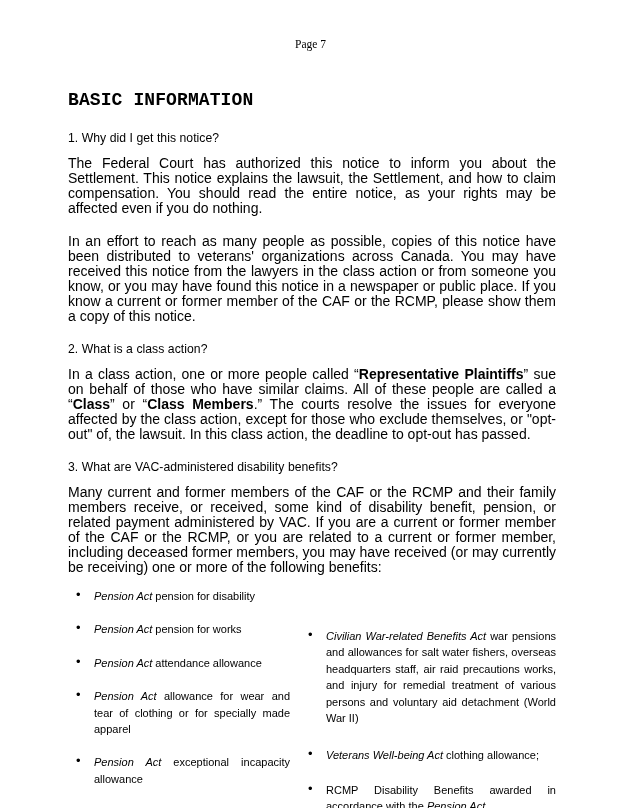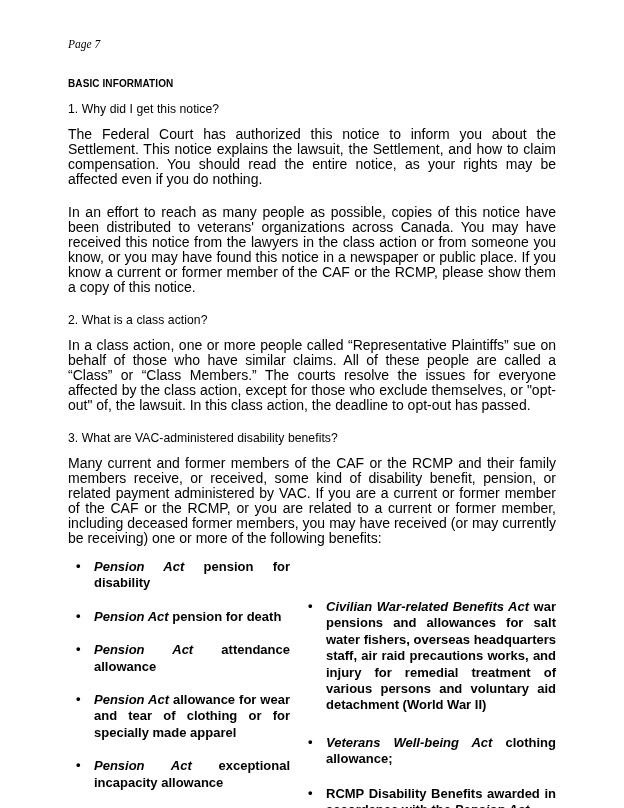--- a/index.html
+++ b/index.html
@@ -16,32 +16,32 @@
     overflow: hidden;
   }
   .page {
     width: 624px;
     height: 808px;
     box-sizing: border-box;
     padding: 38px 68px 0 68px;
     position: relative;
   }
   .page-header {
-    text-align: left;
+    text-align: center;
     font-size: 11.5px;
     font-family: "Liberation Serif", serif;
-    margin-bottom: 28px;
+    margin-bottom: 40px;
     padding-right: 3px;
-    font-style: italic;
   }
   .section-heading {
-    font-size: 10px;
+    font-size: 18px;
     font-weight: bold;
-    margin: 0 0 13px 0;
+    margin: 0 0 21px 0;
     letter-spacing: 0.1px;
+    font-family: Liberation Mono, monospace;
   }
   .q-heading {
     font-size: 12.2px;
     font-weight: normal;
     margin: 0 0 11px 0;
     letter-spacing: 0.05px;
   }
   p.body-text {
     font-size: 14px;
     line-height: 15px;
@@ -65,37 +65,36 @@
     box-sizing: border-box;
   }
   ul.bullets {
     list-style: none;
     margin: 0;
     padding: 0;
   }
   ul.bullets li {
     position: relative;
     padding-left: 26px;
-    font-size: 13px;
+    font-size: 11px;
     line-height: 16.4px;
     margin-bottom: 17px;
     text-align: justify;
-    font-weight: bold;
   }
   ul.bullets li:before {
     content: "\2022";
     position: absolute;
     left: 8px;
     top: -1px;
     font-size: 13px;
     line-height: 16.4px;
   }
   ul.bullets li .t { display: inline; }
   .ital { font-style: italic; }
-  .bold { font-weight: normal; }
+  .bold { font-weight: bold; }
   .col-right ul.bullets li { margin-bottom: 18px; }
   .col-right ul.bullets li:first-child { margin-bottom: 21px; margin-top: 40px; }
 </style>
 </head>
 <body>
 
 <div class="page">
 
   <div class="page-header">Page 7</div>
 
@@ -116,21 +115,21 @@
   <div class="spacer-sm"></div>
 
   <div class="q-heading">3. What are VAC-administered disability benefits?</div>
 
   <p class="body-text">Many current and former members of the CAF or the RCMP and their family members receive, or received, some kind of disability benefit, pension, or related payment administered by VAC. If you are a current or former member of the CAF or the RCMP, or you are related to a current or former member, including deceased former members, you may have received (or may currently be receiving) one or more of the following benefits:</p>
 
   <div class="bullet-columns">
     <div class="col-left">
       <ul class="bullets">
         <li><span class="t"><span class="ital">Pension Act</span><span> pension for disability</span></span></li>
-        <li><span class="t"><span class="ital">Pension Act</span><span> pension for death</span></span></li>
+        <li><span class="t"><span class="ital">Pension Act</span><span> pension for works</span></span></li>
         <li><span class="t"><span class="ital">Pension Act</span><span> attendance allowance</span></span></li>
         <li><span class="t"><span class="ital">Pension Act</span><span> allowance for wear and tear of clothing or for specially made apparel</span></span></li>
         <li><span class="t"><span class="ital">Pension Act</span><span> exceptional incapacity allowance</span></span></li>
       </ul>
     </div>
     <div class="col-right">
       <ul class="bullets">
         <li><span class="t"><span class="ital">Civilian War-related Benefits Act</span><span> war pensions and allowances for salt water fishers, overseas headquarters staff, air raid precautions works, and injury for remedial treatment of various persons and voluntary aid detachment (World War II)</span></span></li>
         <li><span class="t"><span class="ital">Veterans Well-being Act</span><span> clothing allowance;</span></span></li>
         <li><span class="t"><span>RCMP Disability Benefits awarded in accordance with the </span><span class="ital">Pension Act</span><span></span></span></li>

